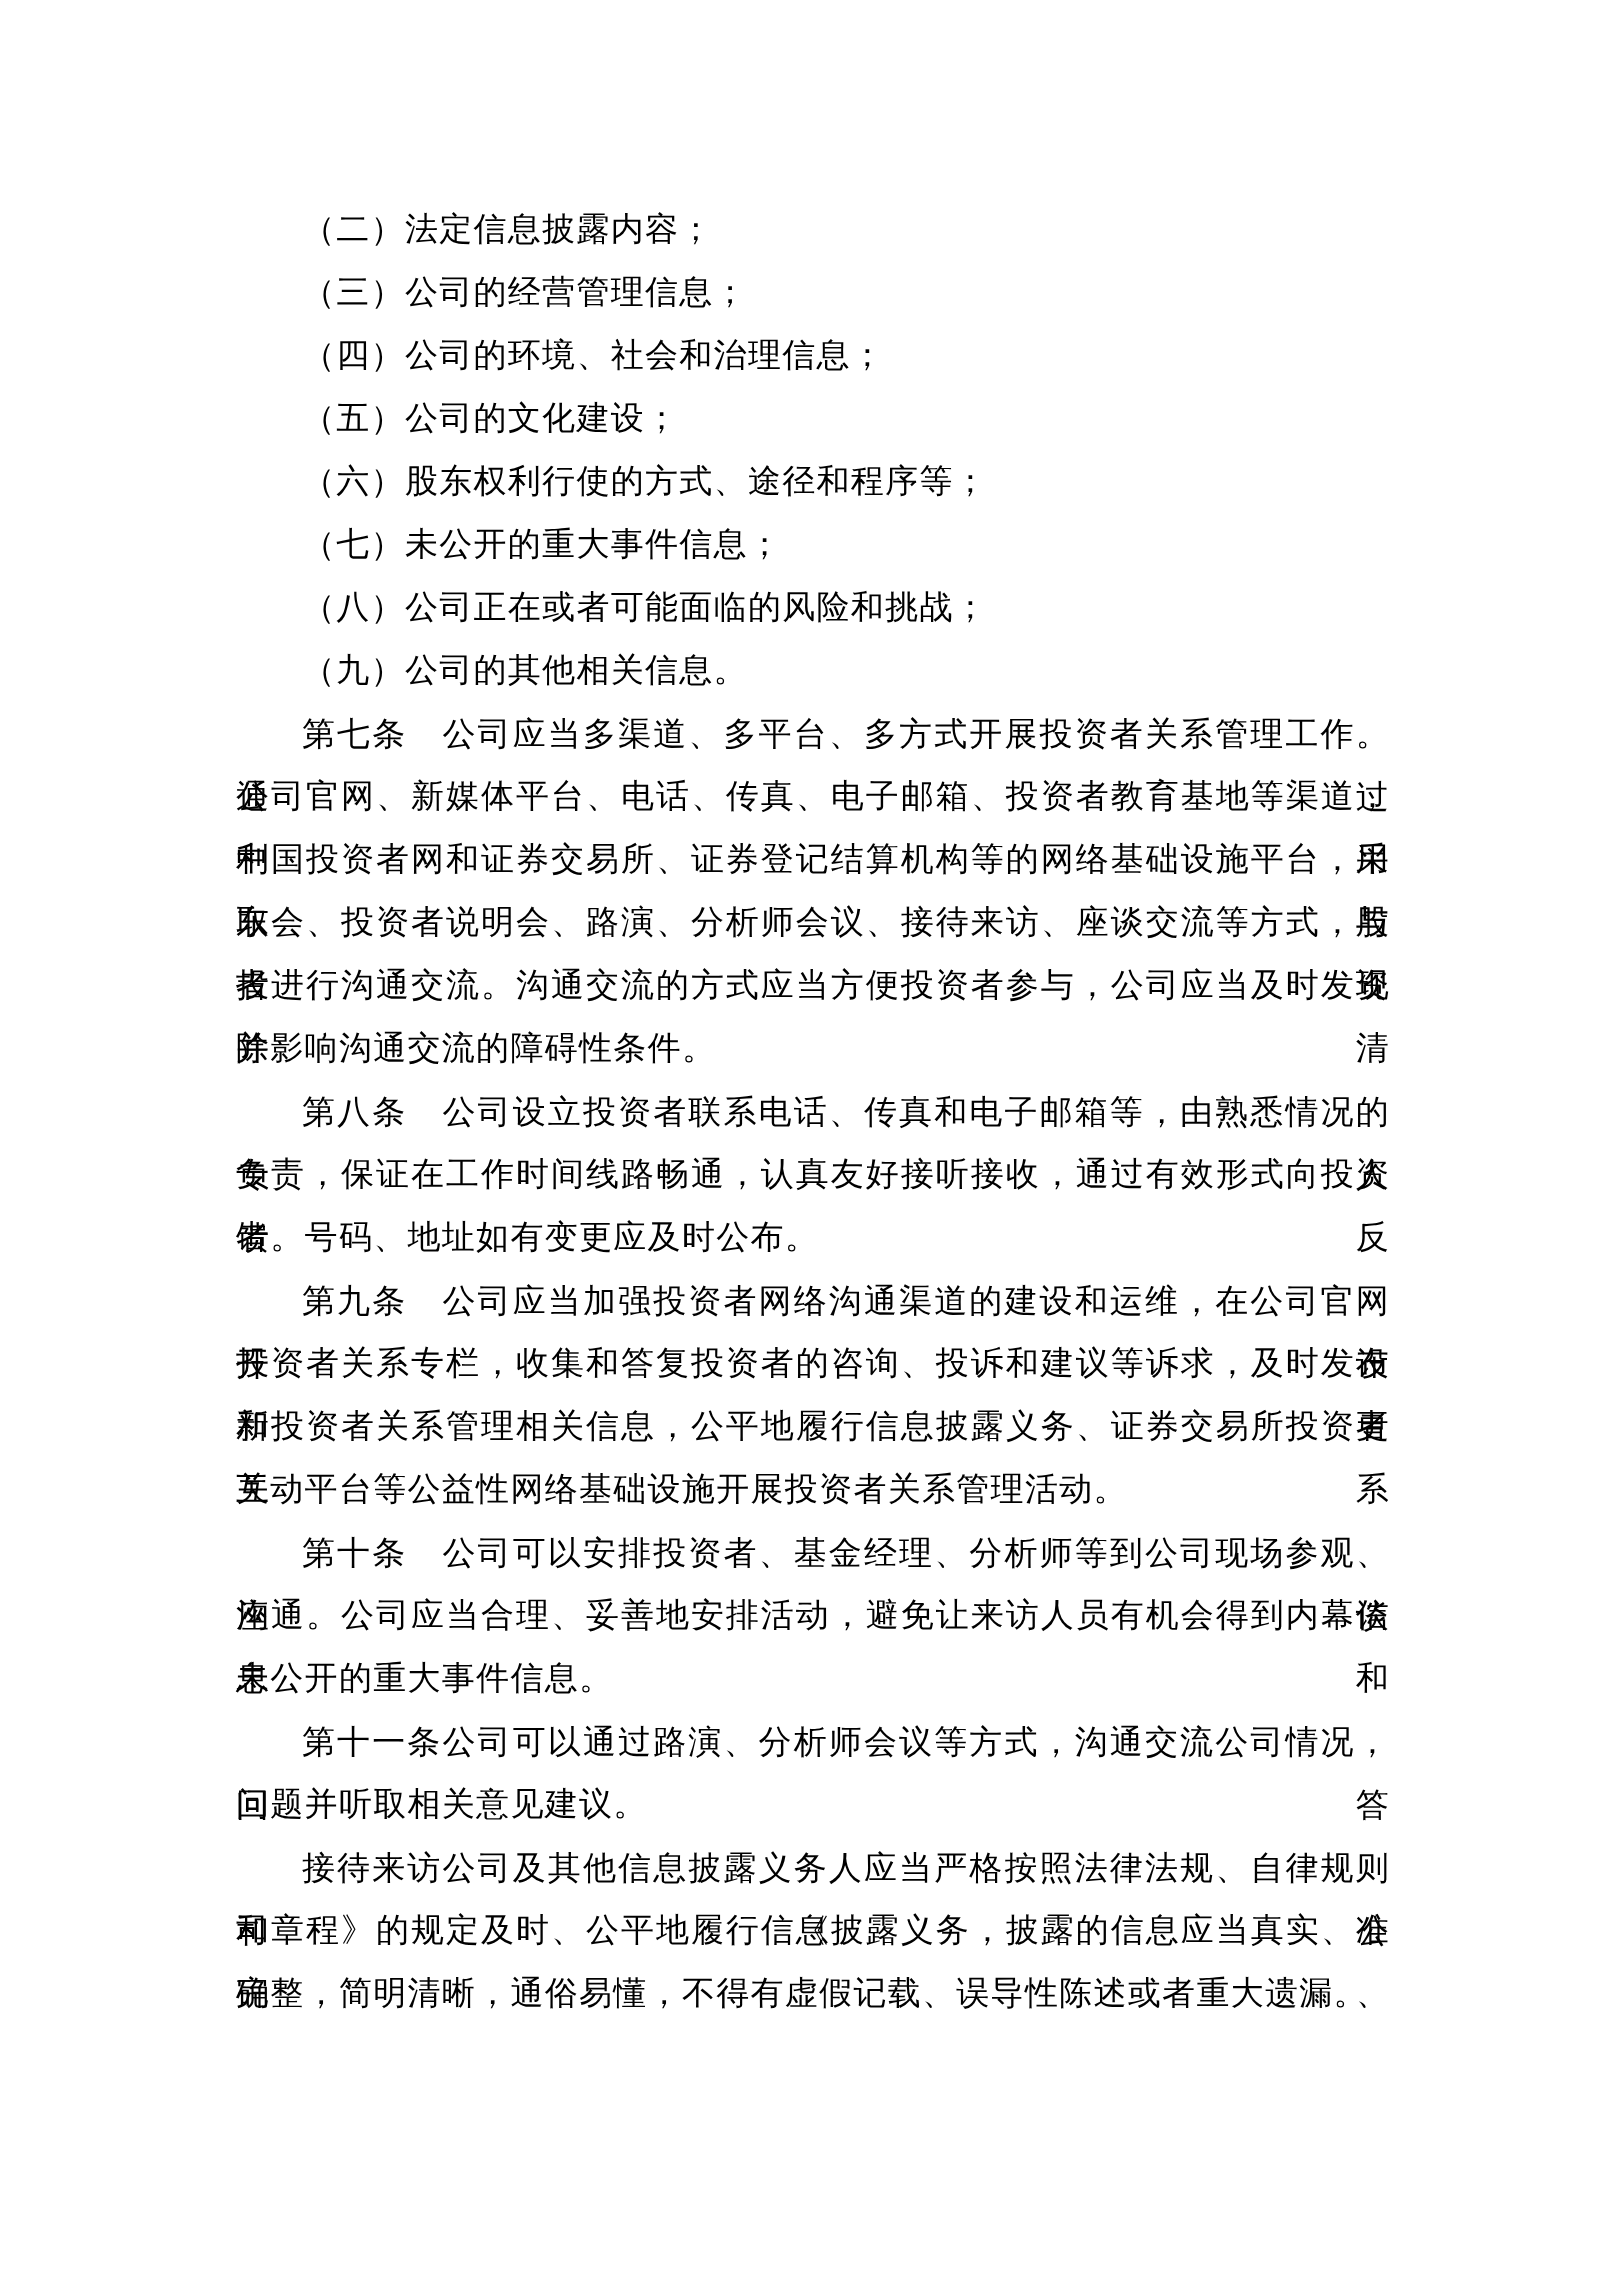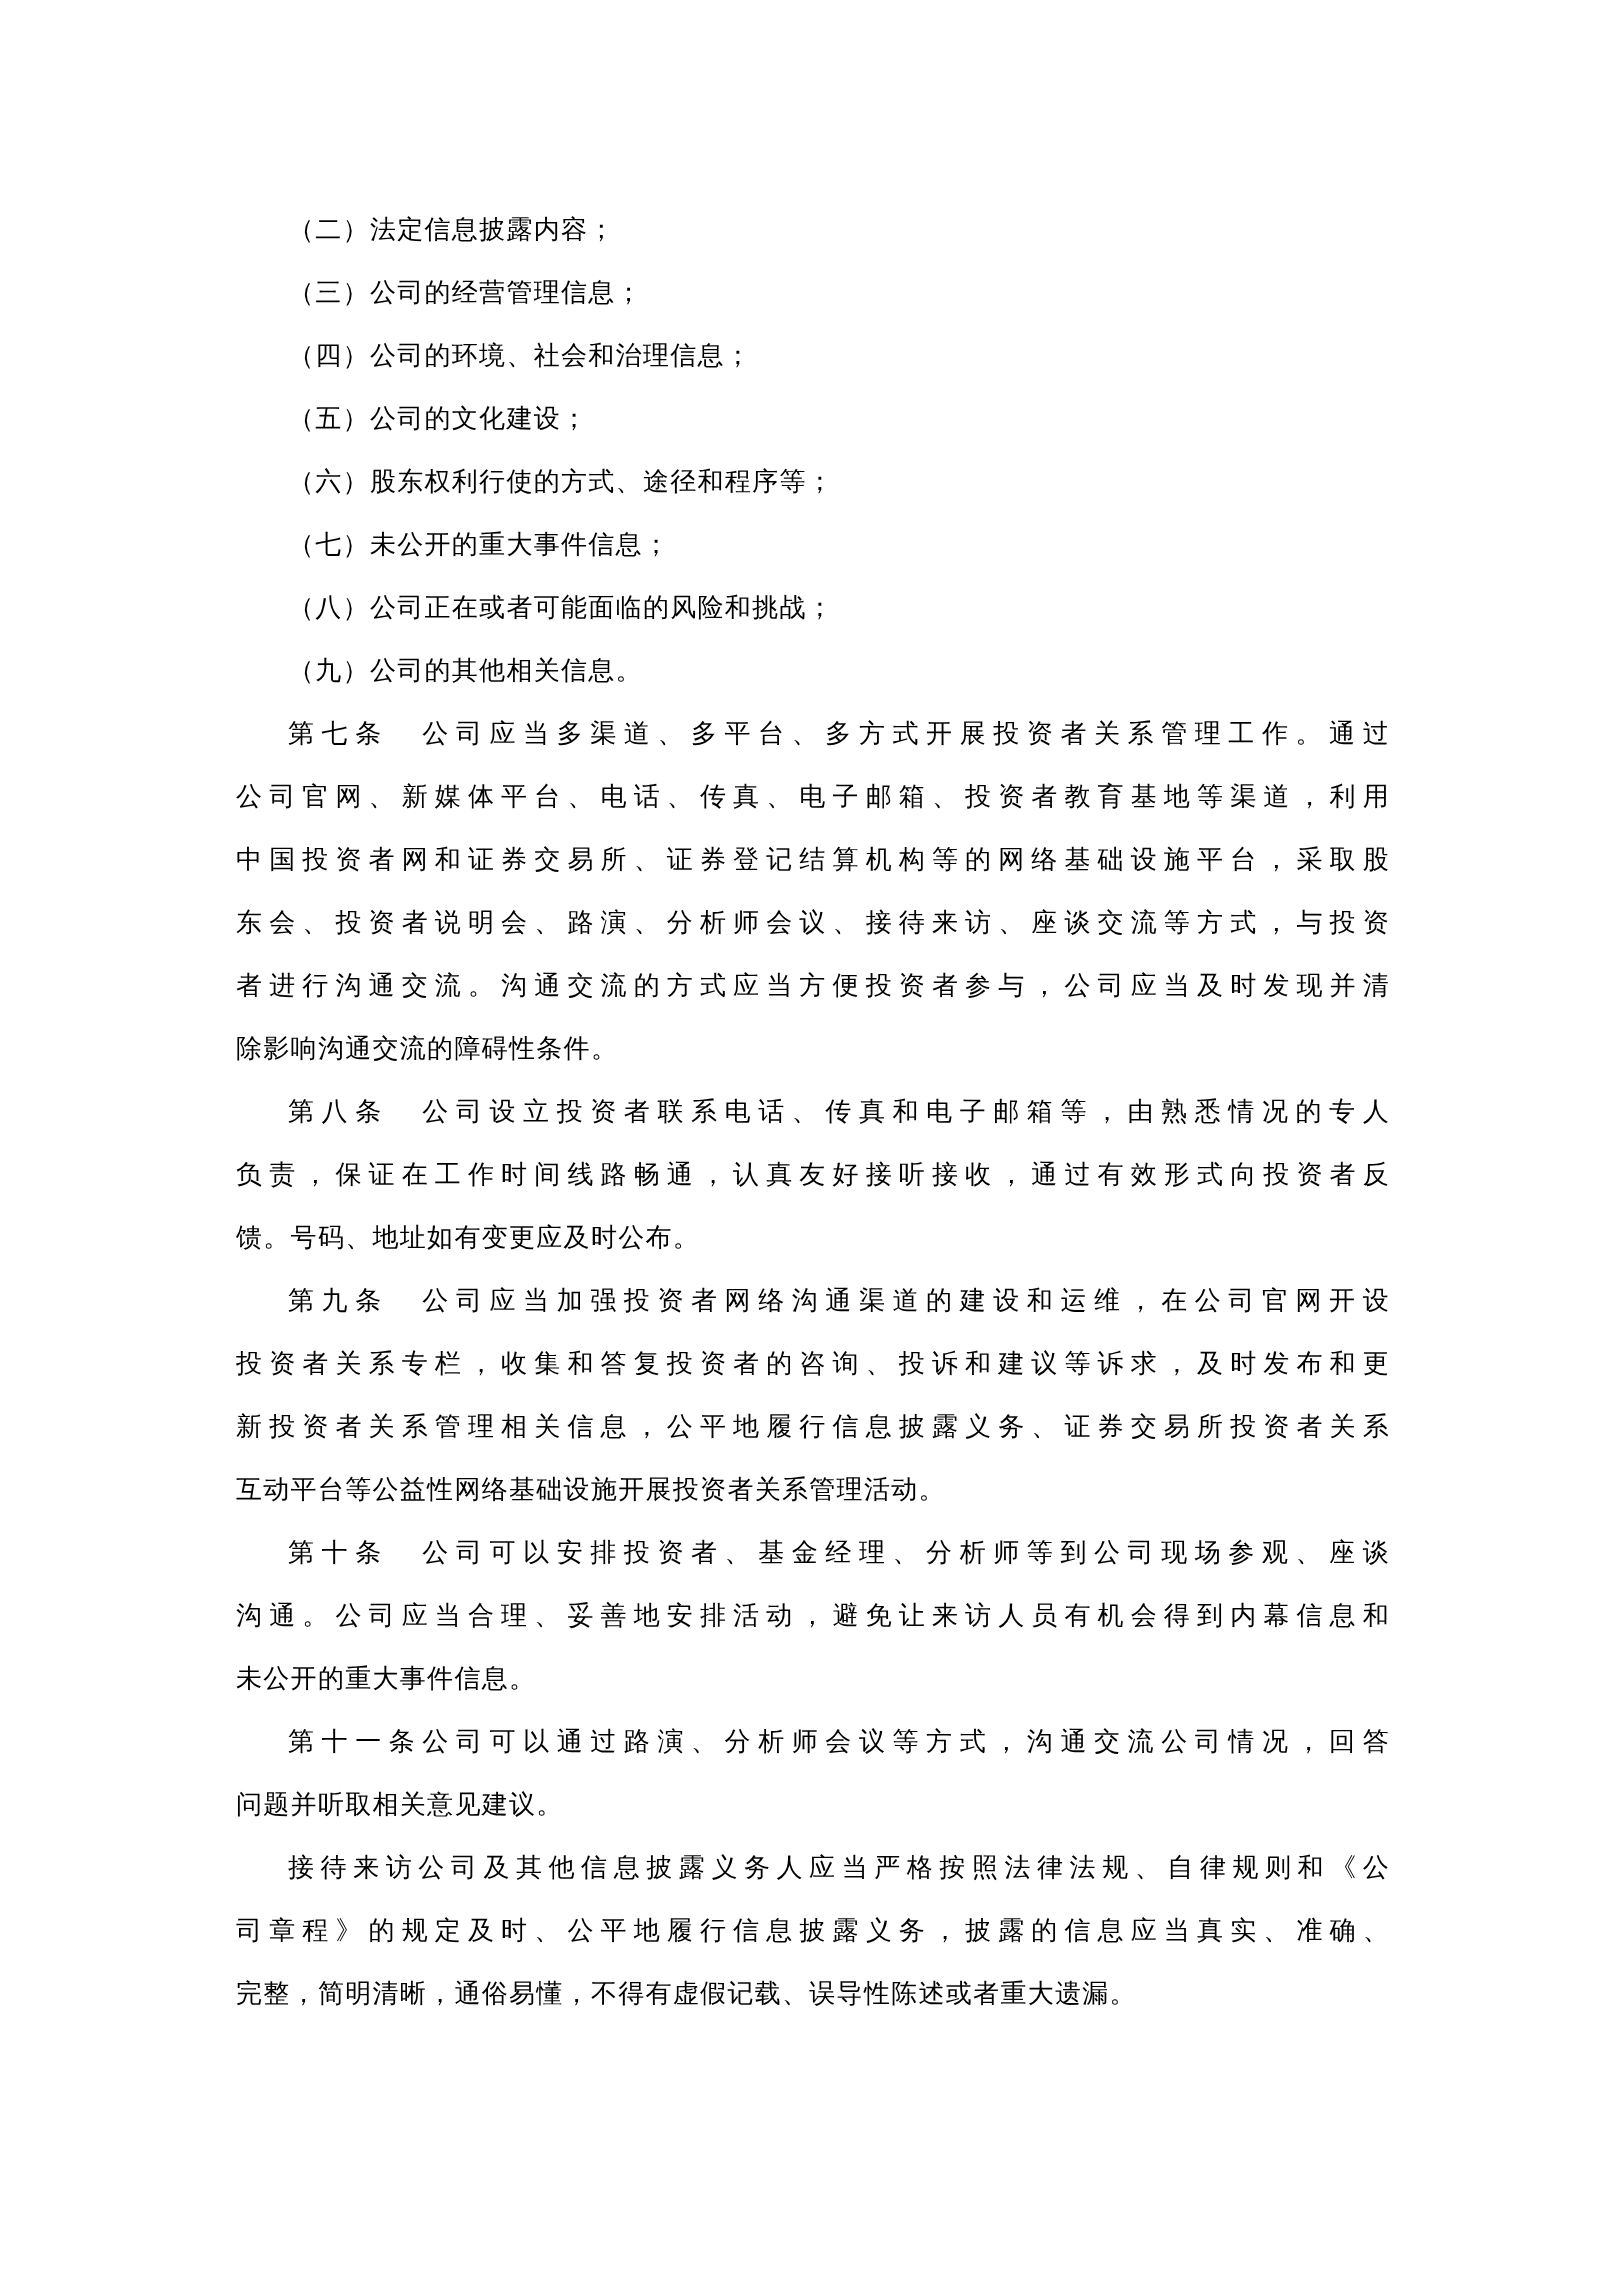--- a/index.html
+++ b/index.html
@@ -11,21 +11,21 @@
     font-family:"Liberation Serif","DejaVu Serif",serif;
     overflow:hidden;
   }
   .content{
     position:absolute;
     left:236px;
     top:198px;
     width:1154px;
   }
   .line{
-    font-size:26px;
+    font-size:33px;
     line-height:63px;
     height:63px;
     letter-spacing:1.3px;
     white-space:normal;
   }
   .ind{ text-indent:2em; }
   .just{ text-align:justify; text-align-last:justify; }
   .b{
     font-family:"Liberation Sans","DejaVu Sans",sans-serif;
     font-weight:400;

